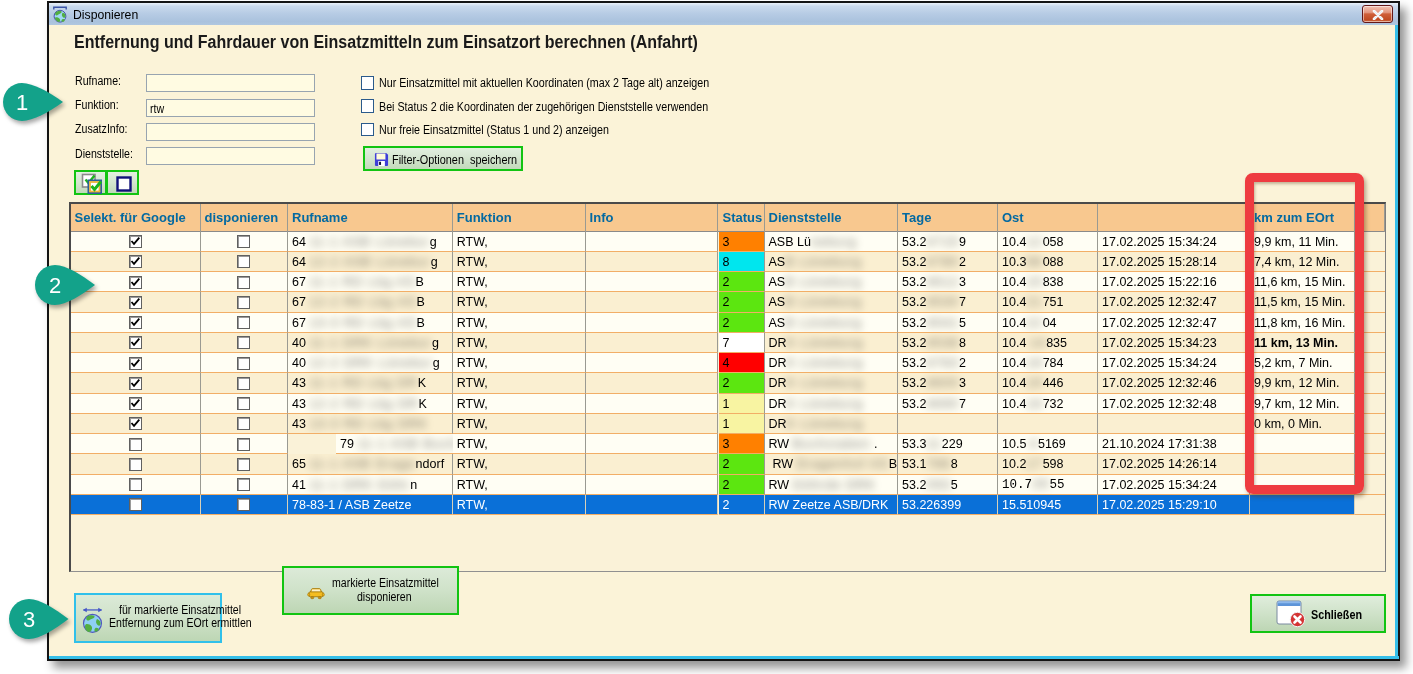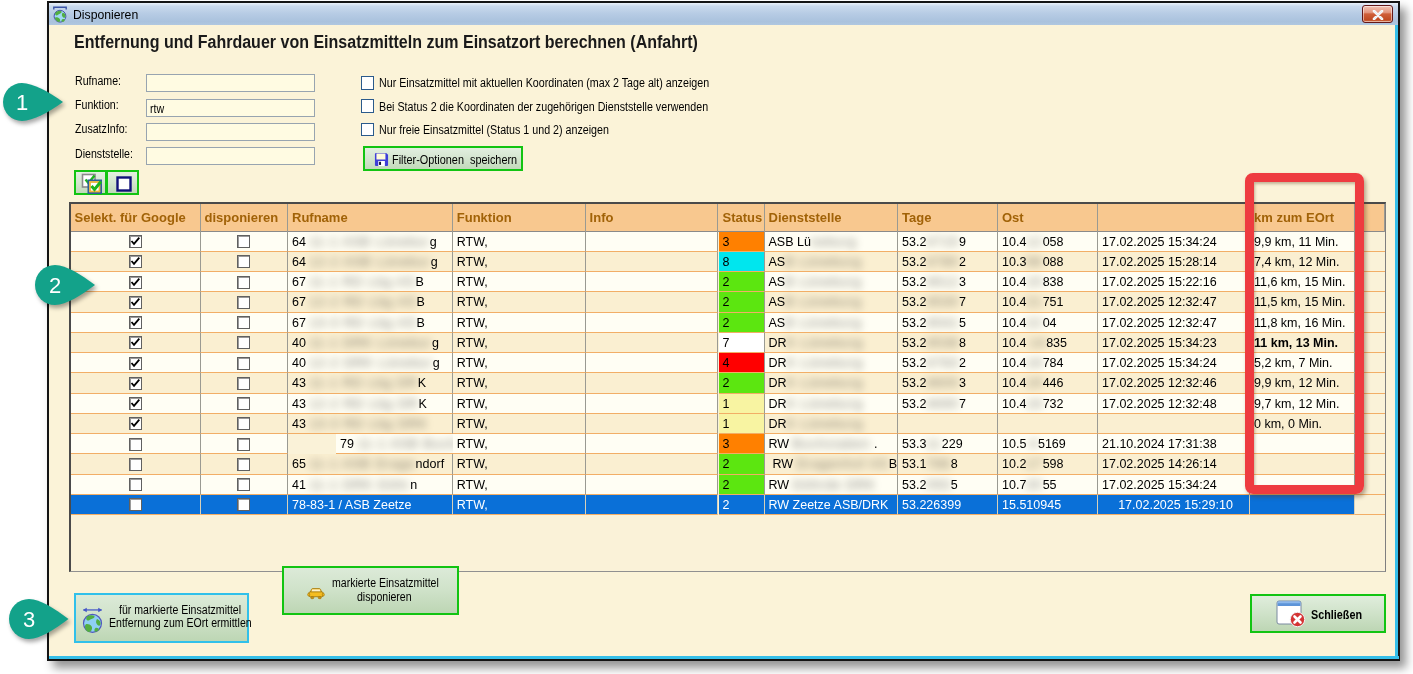--- a/index.html
+++ b/index.html
@@ -19,34 +19,34 @@
 .fcb { left:360.5px; width:13.5px; height:13.5px; background:#fff; border:1px solid #2a5a8c; }
 .fcbl { left:378.5px; font-size:12.5px; color:#000; transform:scaleX(.855); transform-origin:0 50%; white-space:nowrap; }
 .grbtn { background:linear-gradient(#e2efe0, #d4e5cf 50%, #c2d9ba); border:2px solid #12c412; }
 #filterbtn { left:362.5px; top:146px; width:160.5px; height:25px; }
 #filterbtn span { position:absolute; left:27px; top:5px; font-size:12.5px; white-space:nowrap; transform:scaleX(.87); transform-origin:0 50%; }
 #sb1 { left:74px; top:170px; width:33px; height:25px; }
 #sb2 { left:106px; top:170px; width:32.5px; height:25px; }
 #tablebg { left:68.5px; top:201.5px; width:1317px; height:370px; background:#FAF2D8;
   border-top:2px solid #4a4a4a; border-left:2px solid #4a4a4a; border-right:1px solid #7f7f7f; border-bottom:1px solid #909090; }
 #theadbg { left:70.5px; top:203.5px; width:1314px; height:28.2px; background:#F8C88F; border-bottom:1px solid #8a8a8a; }
-.th { position:absolute; top:203.5px; height:28.2px; font-size:13px; font-weight:bold; color:#a16207; padding:6.5px 0 0 4px; border-right:1px solid #9a9a92; }
+.th { position:absolute; top:203.5px; height:28.2px; font-size:13px; font-weight:bold; color:#0369a1; padding:6.5px 0 0 4px; border-right:1px solid #9a9a92; }
 .td { position:absolute; height:20.25px; border-right:1px solid #9a9a92; border-bottom:1px solid #F2AE66; font-size:12.5px; padding:3px 0 0 4px; white-space:nowrap; overflow:hidden; color:#000; }
 .td.odd { background:#FFFEF4; }
 .td.even { background:#FAEFD1; }
 .td.sel { background:#0A70D8; color:#fff; border-right:1px solid #d8d0b8; }
 .td.ctr { text-align:center; padding-left:0; }
 .td.fill { border-right:none; }
 .cb { display:inline-block; width:13px; height:13px; background:#fff; border:1px solid #606060; box-shadow:inset 1px 1px 0 #9a9a9a; vertical-align:top; margin-top:0.5px; }
 .cb svg { display:block; margin:-1px 0 0 -1px; }
 .bl { filter:blur(4px); opacity:0.55; letter-spacing:1.2px; }
 #redrect { left:1245px; top:172.5px; width:119px; height:321px; border:9px solid #EE3B40; border-radius:8px;
   box-shadow:2px 3px 4px rgba(90,60,30,0.45), inset 1px 2px 3px rgba(90,60,30,0.35); }
 .bigbtn { text-align:center; font-size:12.5px; color:#000; }
-#bb1 { left:73.5px; top:593px; width:175px; height:49.5px; background:linear-gradient(#dcead8, #cfe2c9 50%, #bdd6b4); border:2px solid #30c0ea; }
+#bb1 { left:73.5px; top:593px; width:148px; height:49.5px; background:linear-gradient(#dcead8, #cfe2c9 50%, #bdd6b4); border:2px solid #30c0ea; }
 .bbl { position:absolute; white-space:nowrap; transform:scaleX(.845); transform-origin:0 50%; line-height:13.8px; font-size:12.5px; }
 #bb2 { left:282px; top:566px; width:176.5px; height:49px; background:linear-gradient(#dcead8, #cfe2c9 50%, #bdd6b4); border:2px solid #12c412; }
 
 #bb3 { left:1250px; top:594px; width:136px; height:39px; background:linear-gradient(#e0eddc, #cfe2c9 50%, #bdd6b4); border:2px solid #12c412; }
 #bb3 .t { position:absolute; left:59px; top:11px; font-size:13.5px; font-weight:bold; transform:scaleX(.8); transform-origin:0 50%; }
 .mark { filter:drop-shadow(2px 3px 2px rgba(0,0,0,0.35)); font-family:"Liberation Sans", sans-serif; }
 </style></head>
 <body>
 <div id="page">
 <div id="win"></div>
@@ -286,34 +286,34 @@
 <div class="td even" style="left:1250.00px;top:454.45px;width:105.00px;"></div>
 <div class="td fill" style="left:1355.00px;top:454.45px;width:29.50px;"></div>
 <div class="td odd ctr" style="left:70.50px;top:474.70px;width:130.00px;"><span class="cb"></span></div>
 <div class="td odd ctr" style="left:200.50px;top:474.70px;width:87.50px;"><span class="cb"></span></div>
 <div class="td odd" style="left:288.00px;top:474.70px;width:164.80px;">41 <span class="bl">11-1 DRK Göhr</span>n</div>
 <div class="td odd" style="left:452.80px;top:474.70px;width:132.80px;">RTW,</div>
 <div class="td odd" style="left:585.60px;top:474.70px;width:132.90px;"></div>
 <div class="td odd" style="left:718.50px;top:474.70px;width:46.00px;background:#5CE610;">2</div>
 <div class="td odd" style="left:764.50px;top:474.70px;width:133.50px;">RW <span class="bl">Göhrde DRK</span></div>
 <div class="td odd" style="left:898.00px;top:474.70px;width:100.00px;">53.2<span class="bl">093</span>5</div>
-<div class="td odd" style="left:998.00px;top:474.70px;width:100.00px;">10.7<span class="bl">30</span>55</div>
+<div class="td odd" style="left:998.00px;top:474.70px;width:100.00px;font-family:Liberation Mono, monospace;">10.7<span class="bl">30</span>55</div>
 <div class="td odd" style="left:1098.00px;top:474.70px;width:152.00px;">17.02.2025 15:34:24</div>
 <div class="td odd" style="left:1250.00px;top:474.70px;width:105.00px;"></div>
 <div class="td fill" style="left:1355.00px;top:474.70px;width:29.50px;"></div>
 <div class="td sel ctr" style="left:70.50px;top:494.95px;width:130.00px;"><span class="cb"></span></div>
 <div class="td sel ctr" style="left:200.50px;top:494.95px;width:87.50px;"><span class="cb"></span></div>
 <div class="td sel" style="left:288.00px;top:494.95px;width:164.80px;">78-83-1 / ASB Zeetze</div>
 <div class="td sel" style="left:452.80px;top:494.95px;width:132.80px;">RTW,</div>
 <div class="td sel" style="left:585.60px;top:494.95px;width:132.90px;"></div>
 <div class="td sel" style="left:718.50px;top:494.95px;width:46.00px;">2</div>
 <div class="td sel" style="left:764.50px;top:494.95px;width:133.50px;">RW Zeetze ASB/DRK</div>
 <div class="td sel" style="left:898.00px;top:494.95px;width:100.00px;">53.226399</div>
 <div class="td sel" style="left:998.00px;top:494.95px;width:100.00px;">15.510945</div>
-<div class="td sel" style="left:1098.00px;top:494.95px;width:152.00px;text-align:center;">17.02.2025 15:29:10</div>
+<div class="td sel" style="left:1098.00px;top:494.95px;width:152.00px;">17.02.2025 15:29:10</div>
 <div class="td sel" style="left:1250.00px;top:494.95px;width:105.00px;"></div>
 <div class="td fill" style="left:1355.00px;top:494.95px;width:29.50px;"></div>
 <div class="bigbtn" id="bb1">
       <svg viewBox="0 0 24 28" width="23" height="28" style="position:absolute;left:5.5px;top:10.5px">
         <path d="M2.5 3.5 L21.5 3.5" stroke="#4456c8" stroke-width="1.3"></path>
         <path d="M6 1.2 L2 3.5 L6 5.8 Z" fill="#4456c8"></path>
         <path d="M18 1.2 L22 3.5 L18 5.8 Z" fill="#4456c8"></path>
         <g transform="translate(2,7.5)">
           <circle cx="10" cy="10" r="9.4" fill="#8ed0f2" stroke="#5058c0" stroke-width="1.2"></circle>
           <path d="M4.2 2.8 C6.5 1.2 10.5 1 11.9 2.2 C12.9 3.2 11.4 4.6 9.6 5.1 C7.3 5.7 6.4 7.6 4.7 6.9 C3 6.2 3.2 3.9 4.2 2.8 Z" fill="#52ae42"></path>

